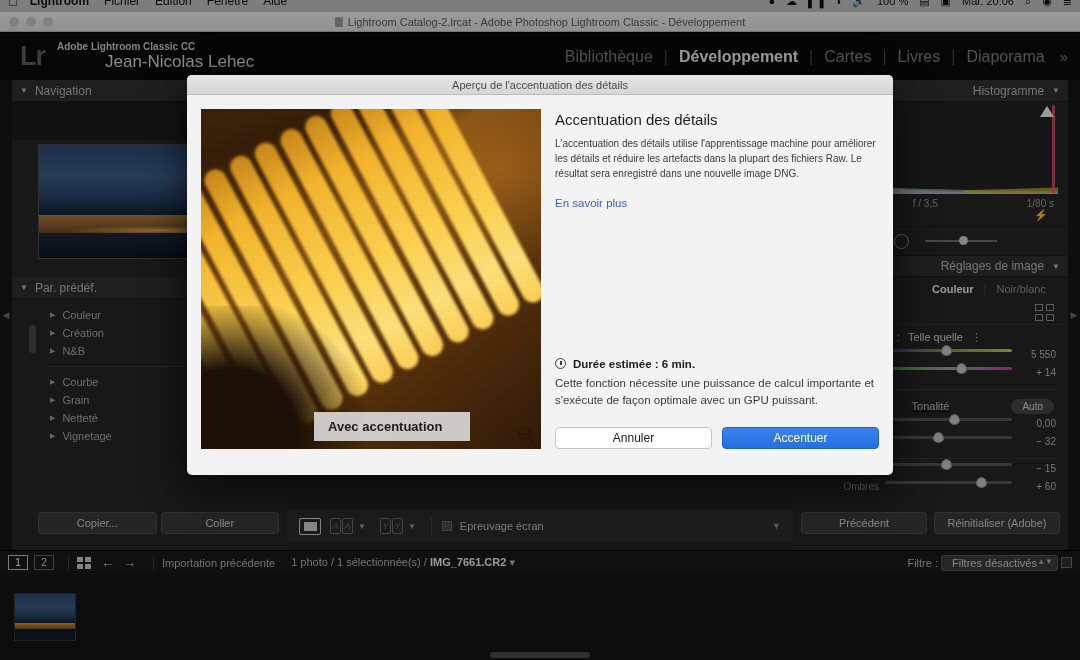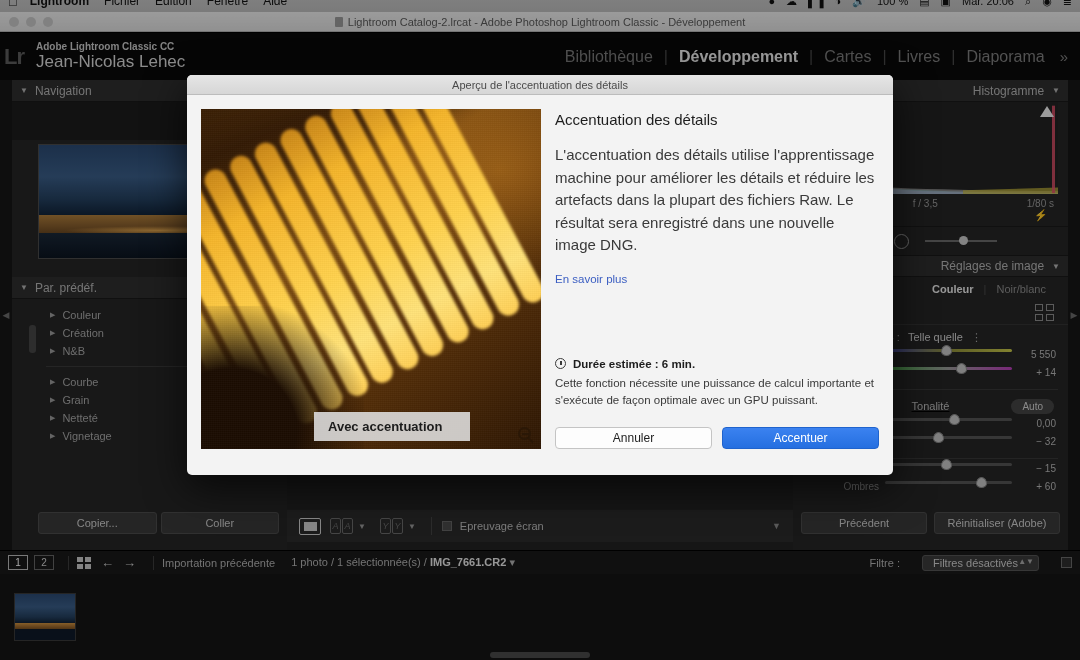--- a/index.html
+++ b/index.html
@@ -37,24 +37,24 @@
     font-size: 11px; color: #5a5a5a; white-space: nowrap;
   }
   .tl-title .doc { display: inline-block; width: 8px; height: 10px; background: #9a9a9a;
     vertical-align: -1px; margin-right: 5px; border-radius: 1px; }
 
   
   .idplate {
     position: absolute; left: 0; top: 33px; width: 1080px; height: 47px;
     background: #0a0a0a; display: flex; align-items: center;
   }
-  .lr-logo { margin-left: 4px; font-size: 22px; font-weight: bold; color: #5c5c5c; letter-spacing: -1px; }
+  .lr-logo { margin-left: 20px; font-size: 27px; font-weight: bold; color: #5c5c5c; letter-spacing: -1px; }
   .idnames { margin-left: 12px; line-height: 1.15; }
   .idnames .l1 { font-size: 10px; color: #c9c9c9; font-weight: bold; }
-  .idnames .l2 { font-size: 17px; color: #d8d8d8; }
+  .idnames .l2 { font-size: 17px; color: #d8d8d8; margin-left: 48px; }
   .modpick { margin-left: auto; margin-right: 12px; display: flex; align-items: center; font-size: 16px; }
   .modpick .m { color: #7e7e7e; padding: 0 11px; }
   .modpick .m.active { color: #f2f2f2; font-weight: bold; }
   .modpick .sep { color: #4a4a4a; }
   .modpick .chev { color: #7e7e7e; padding-left: 4px; font-size: 15px; }
 
   
   .workarea { position: absolute; left: 0; top: 80px; width: 1080px; height: 470px; background: #1c1c1c; }
 
   .lpanel { position: absolute; left: 12px; top: 0; width: 275px; height: 470px; background: #252525; }
@@ -164,21 +164,21 @@
     display: flex; align-items: center; padding: 0 8px; border-top: 1px solid #000; }
   .fsbar .nbox { width: 20px; height: 15px; border: 1px solid #666; color: #cfcfcf; font-size: 10px;
     display: flex; align-items: center; justify-content: center; margin-right: 6px; }
   .fsbar .nbox.sel { border-color: #bbb; color: #fff; }
   .fsbar .vdiv { width: 1px; height: 14px; background: #3c3c3c; margin: 0 8px; }
   .fsbar .gridicn { display: grid; grid-template-columns: 6px 6px; gap: 2px; margin-right: 10px; }
   .fsbar .gridicn i { width: 6px; height: 5px; background: #cacaca; display: block; }
   .fsbar .arw { color: #cacaca; font-size: 13px; margin-right: 9px; }
   .fsbar .txt { font-size: 11px; color: #b2b2b2; margin-right: 16px; white-space: nowrap; }
   .fsbar .txt b { color: #e8e8e8; }
-  .fsbar .right { margin-left: auto; display: flex; align-items: center; gap: 22px; }
+  .fsbar .right { margin-left: auto; display: flex; align-items: center; gap: 3px; }
   .fsbar .flab { font-size: 11px; color: #b2b2b2; }
   .fsbar .fsel { background: #3b3b3b; border: 1px solid #555; border-radius: 3px; color: #d0d0d0;
     font-size: 11px; padding: 1px 20px 1px 10px; position: relative; }
   .fsbar .fsel .ar { position: absolute; right: 4px; top: 1px; font-size: 8px; color: #a8a8a8; }
   .fsbar .fbox { width: 11px; height: 11px; border: 1px solid #6a6a6a; background: #2e2e2e; }
 
   
   .filmstrip { position: absolute; left: 0; top: 574px; width: 1080px; height: 86px; background: #141414;
     display: flex; align-items: center; padding-left: 14px; }
   .fsthumb { width: 62px; height: 48px; border: 1px solid #3a3a3a; position: relative; overflow: hidden; }
@@ -221,21 +221,21 @@
     color: #1c1c1c; font-size: 13px; font-weight: bold; padding: 7px 28px 7px 14px; }
   .preview .zoomout { position: absolute; right: 10px; bottom: 9px; width: 13px; height: 13px;
     border: 2px solid rgba(40,22,6,.8); border-radius: 50%; }
   .preview .zoomout::after { content: ""; position: absolute; right: -5px; bottom: -3px; width: 7px; height: 2px;
     background: rgba(40,22,6,.8); transform: rotate(45deg); }
   .preview .zoomout::before { content: ""; position: absolute; left: 2px; top: 4px; width: 7px; height: 2px;
     background: rgba(40,22,6,.8); }
 
   .dlg-right { flex: 1; position: relative; display: flex; flex-direction: column; }
   .dlg-h1 { font-size: 15px; color: #1d1d1d; margin-top: 2px; }
-  .dlg-p { font-size: 15px; color: #3a3a3a; line-height: 1.5; margin-top: 16px; }
+  .dlg-p { font-size: 10px; color: #3a3a3a; line-height: 1.5; margin-top: 8px; }
   .dlg-link { font-size: 11.5px; color: #3b5ec2; margin-top: 16px; display: inline-block; }
   .dlg-foot { margin-top: auto; }
   .dur { display: flex; align-items: center; font-size: 11.5px; color: #1d1d1d; font-weight: bold; }
   .dur .clock { width: 11px; height: 11px; border: 1.5px solid #3a3a3a; border-radius: 50%;
     margin-right: 7px; position: relative; }
   .dur .clock::after { content: ""; position: absolute; left: 4px; top: 1.5px; width: 1.5px; height: 4px;
     background: #3a3a3a; }
   .dlg-note { font-size: 11.5px; color: #3a3a3a; line-height: 1.5; margin-top: 5px; }
   .dlg-btns { display: flex; gap: 10px; margin-top: 18px; }
   .btn { flex: 1; height: 22px; border-radius: 4px; font-size: 12px;

